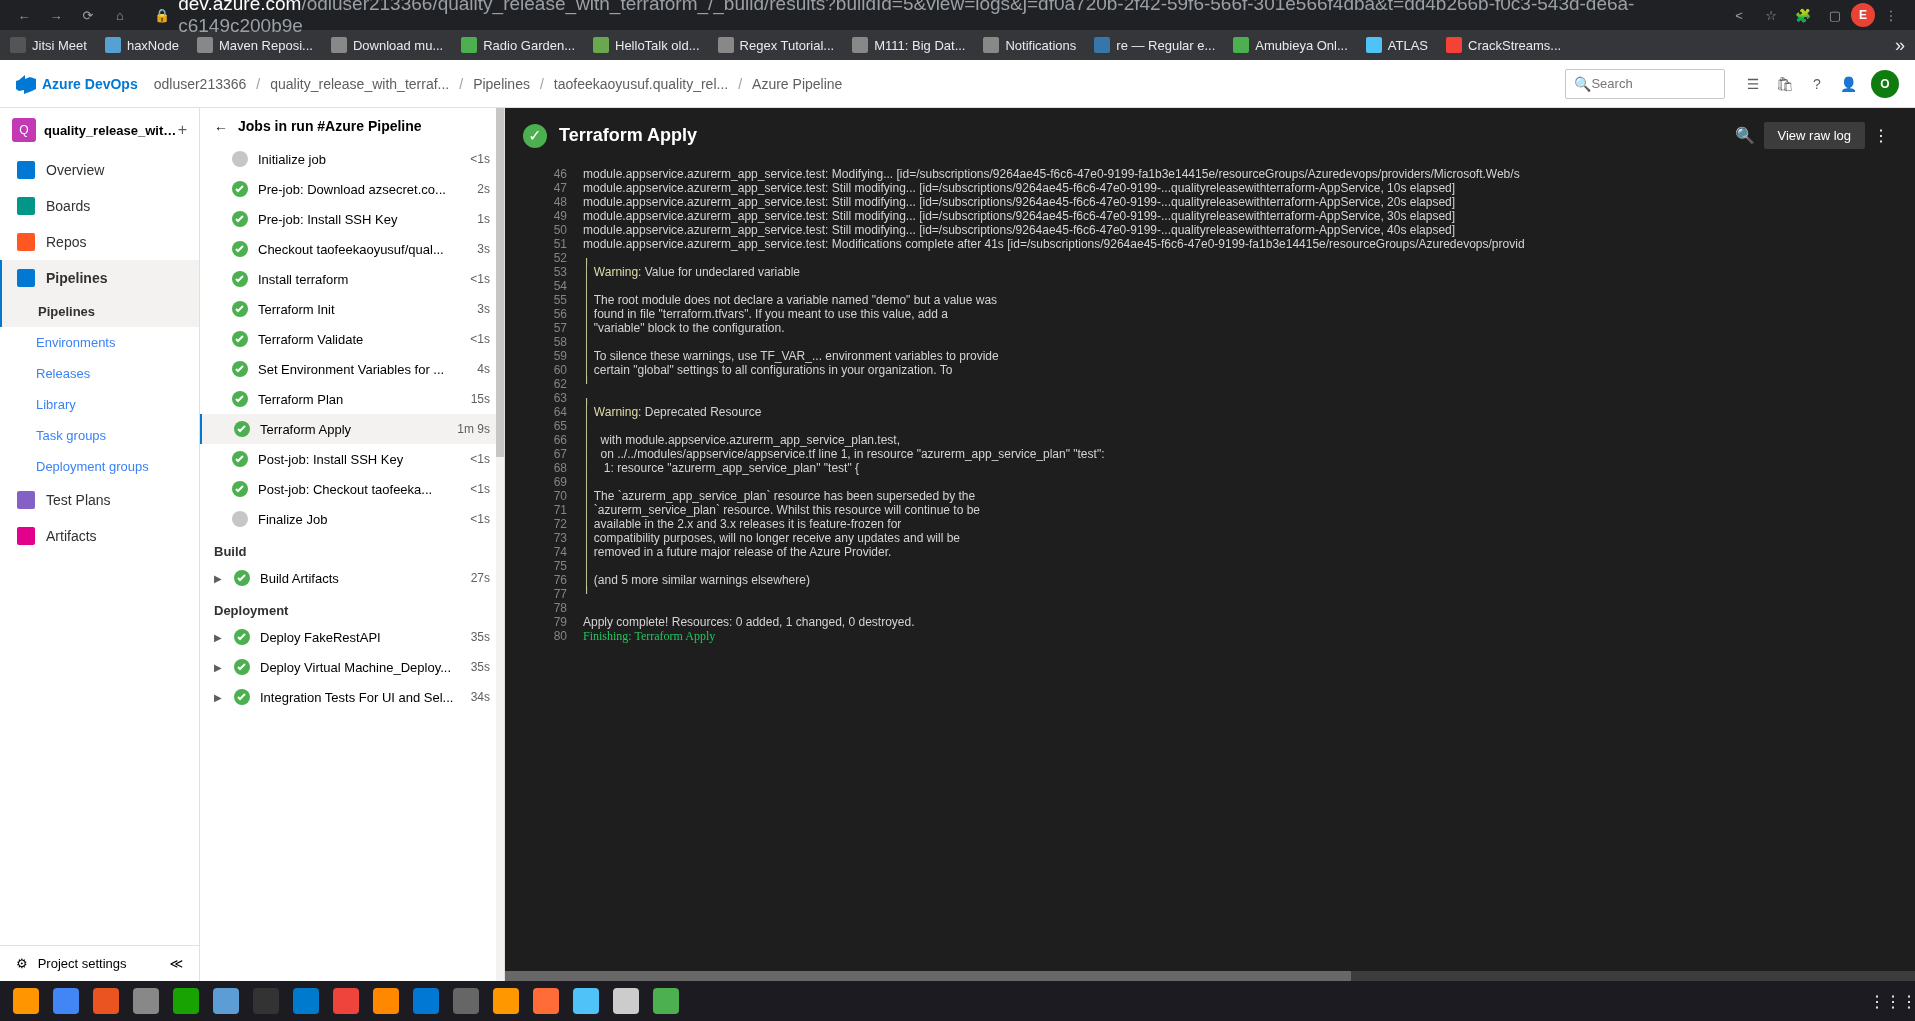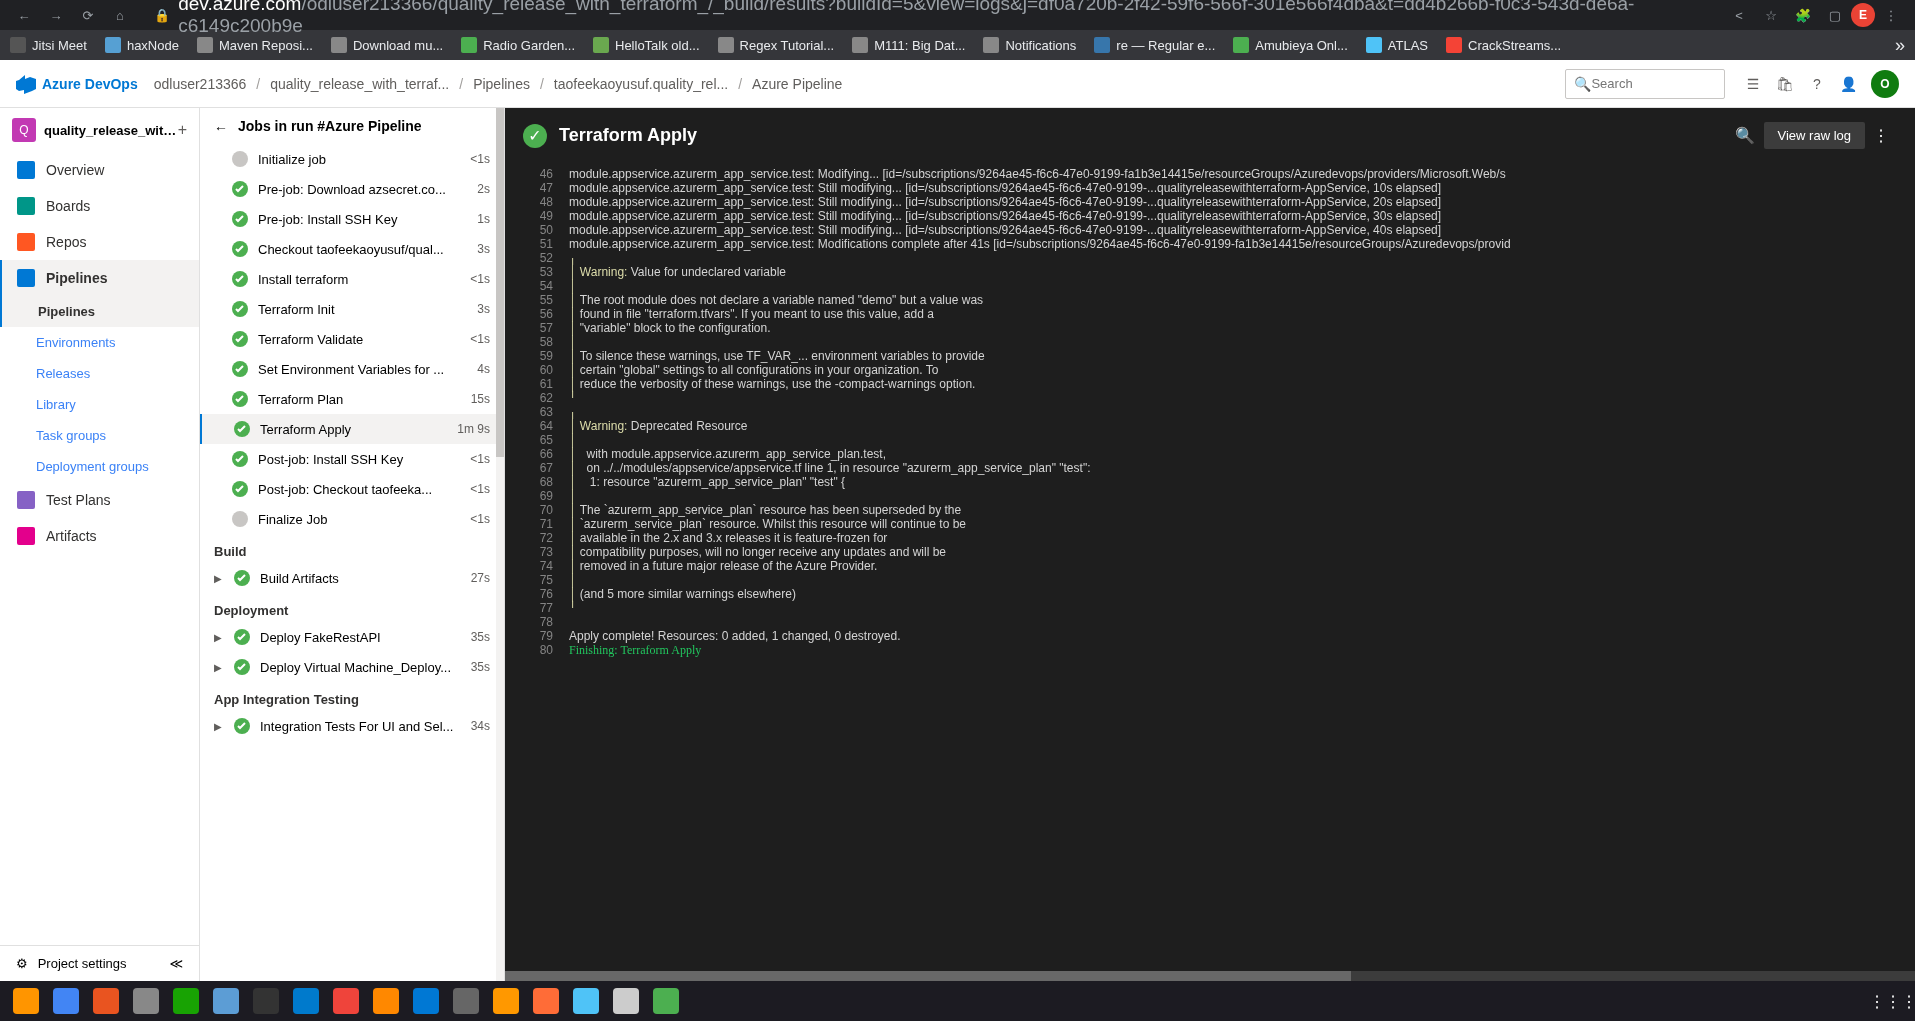--- a/index.html
+++ b/index.html
@@ -70,21 +70,21 @@
 .jobs-scrollbar .thumb { width:100%; background:#c8c6c4; height:40%; position:relative; top:0;}
 
 
 .log-panel { flex:1; background:#1e1e1e; color:#d4d4d4; display:flex; flex-direction:column; min-width:0;}
 .log-header { display:flex; align-items:center; padding:14px 18px; color:#fff;}
 .log-header .check { width:24px; height:24px; border-radius:50%; background:#4caf50; display:flex; align-items:center; justify-content:center; margin-right:12px;}
 .log-header .title { font-size:18px; font-weight:600; flex:1;}
 .log-header .raw-btn { background:#3c3c3c; color:#fff; border:none; padding:6px 14px; font-size:13px; cursor:pointer; border-radius:2px;}
 .log-header .licon { margin:0 8px; cursor:pointer; color:#fff;}
 .log-body { flex:1; overflow:auto; font-family: "Consolas", "Courier New", monospace; font-size:12px; padding:4px 0;}
-.log-line { display:flex; white-space:pre; padding:0 12px;}
+.log-line { display:flex; white-space:pre; padding:0 26px;}
 .log-line .ln { width:36px; text-align:right; color:#858585; margin-right:16px; flex-shrink:0; user-select:none;}
 .log-line .txt { flex:1;}
 .log-yellow { color:#dcdcaa;}
 .log-cyan { color:#22c55e;font-family:Liberation Serif, serif;}
 .log-white { color:#d4d4d4;}
 .log-hscroll { height:10px; background:#3c3c3c; display:flex;}
 .log-hscroll .hthumb { width:60%; background:#686868; height:100%;}
 
 
 .taskbar { height:40px; background:#1c1b22; display:flex; align-items:center; padding:0 6px;}
@@ -428,21 +428,20 @@
         <div class="job-item" style="padding-left: 14px;">
           <span class="chevron">▶</span>
           <div class="status-icon status-success">
             <svg width="16" height="16">
               <path d="M4 8l2 2 5-5" stroke="#fff" stroke-width="2" fill="none"></path>
             </svg>
           </div>
           <span class="job-name">Deploy Virtual Machine_Deploy...</span>
           <span class="job-time">35s</span>
         </div>
-        <div class="job-group-label">App Integration Testing</div>
         <div class="job-item" style="padding-left: 14px;">
           <span class="chevron">▶</span>
           <div class="status-icon status-success">
             <svg width="16" height="16">
               <path d="M4 8l2 2 5-5" stroke="#fff" stroke-width="2" fill="none"></path>
             </svg>
           </div>
           <span class="job-name">Integration Tests For UI and Sel...</span>
           <span class="job-time">34s</span>
         </div>
@@ -469,21 +468,20 @@
         <div class="log-line"><span class="ln">51</span><span class="txt"><span class="">module.appservice.azurerm_app_service.test: Modifications complete after 41s [id=/subscriptions/9264ae45-f6c6-47e0-9199-fa1b3e14415e/resourceGroups/Azuredevops/provid</span></span></div>
         <div class="log-line"><span class="ln">52</span><span class="txt"><span class="log-yellow">╷</span></span></div>
         <div class="log-line"><span class="ln">53</span><span class="txt"><span class="log-yellow">│ </span><span class="log-yellow">Warning:</span><span class="log-white"> Value for undeclared variable</span></span></div>
         <div class="log-line"><span class="ln">54</span><span class="txt"><span class="log-yellow">│ </span></span></div>
         <div class="log-line"><span class="ln">55</span><span class="txt"><span class="log-yellow">│ </span>The root module does not declare a variable named "demo" but a value was</span></div>
         <div class="log-line"><span class="ln">56</span><span class="txt"><span class="log-yellow">│ </span>found in file "terraform.tfvars". If you meant to use this value, add a</span></div>
         <div class="log-line"><span class="ln">57</span><span class="txt"><span class="log-yellow">│ </span>"variable" block to the configuration.</span></div>
         <div class="log-line"><span class="ln">58</span><span class="txt"><span class="log-yellow">│ </span></span></div>
         <div class="log-line"><span class="ln">59</span><span class="txt"><span class="log-yellow">│ </span>To silence these warnings, use TF_VAR_... environment variables to provide</span></div>
         <div class="log-line"><span class="ln">60</span><span class="txt"><span class="log-yellow">│ </span>certain "global" settings to all configurations in your organization. To</span></div>
-        <div class="log-line"><span class="ln">61</span><span class="txt"><span class="log-yellow">│ </span>reduce the verbosity of these warnings, use the -compact-warnings option.</span></div>
         <div class="log-line"><span class="ln">62</span><span class="txt"><span class="log-yellow">╵</span></span></div>
         <div class="log-line"><span class="ln">63</span><span class="txt"><span class="log-yellow">╷</span></span></div>
         <div class="log-line"><span class="ln">64</span><span class="txt"><span class="log-yellow">│ </span><span class="log-yellow">Warning:</span><span class="log-white"> Deprecated Resource</span></span></div>
         <div class="log-line"><span class="ln">65</span><span class="txt"><span class="log-yellow">│ </span></span></div>
         <div class="log-line"><span class="ln">66</span><span class="txt"><span class="log-yellow">│ </span>  with module.appservice.azurerm_app_service_plan.test,</span></div>
         <div class="log-line"><span class="ln">67</span><span class="txt"><span class="log-yellow">│ </span>  on ../../modules/appservice/appservice.tf line 1, in resource "azurerm_app_service_plan" "test":</span></div>
         <div class="log-line"><span class="ln">68</span><span class="txt"><span class="log-yellow">│ </span>   1: resource "azurerm_app_service_plan" "test" {</span></div>
         <div class="log-line"><span class="ln">69</span><span class="txt"><span class="log-yellow">│ </span></span></div>
         <div class="log-line"><span class="ln">70</span><span class="txt"><span class="log-yellow">│ </span>The `azurerm_app_service_plan` resource has been superseded by the</span></div>
         <div class="log-line"><span class="ln">71</span><span class="txt"><span class="log-yellow">│ </span>`azurerm_service_plan` resource. Whilst this resource will continue to be</span></div>

